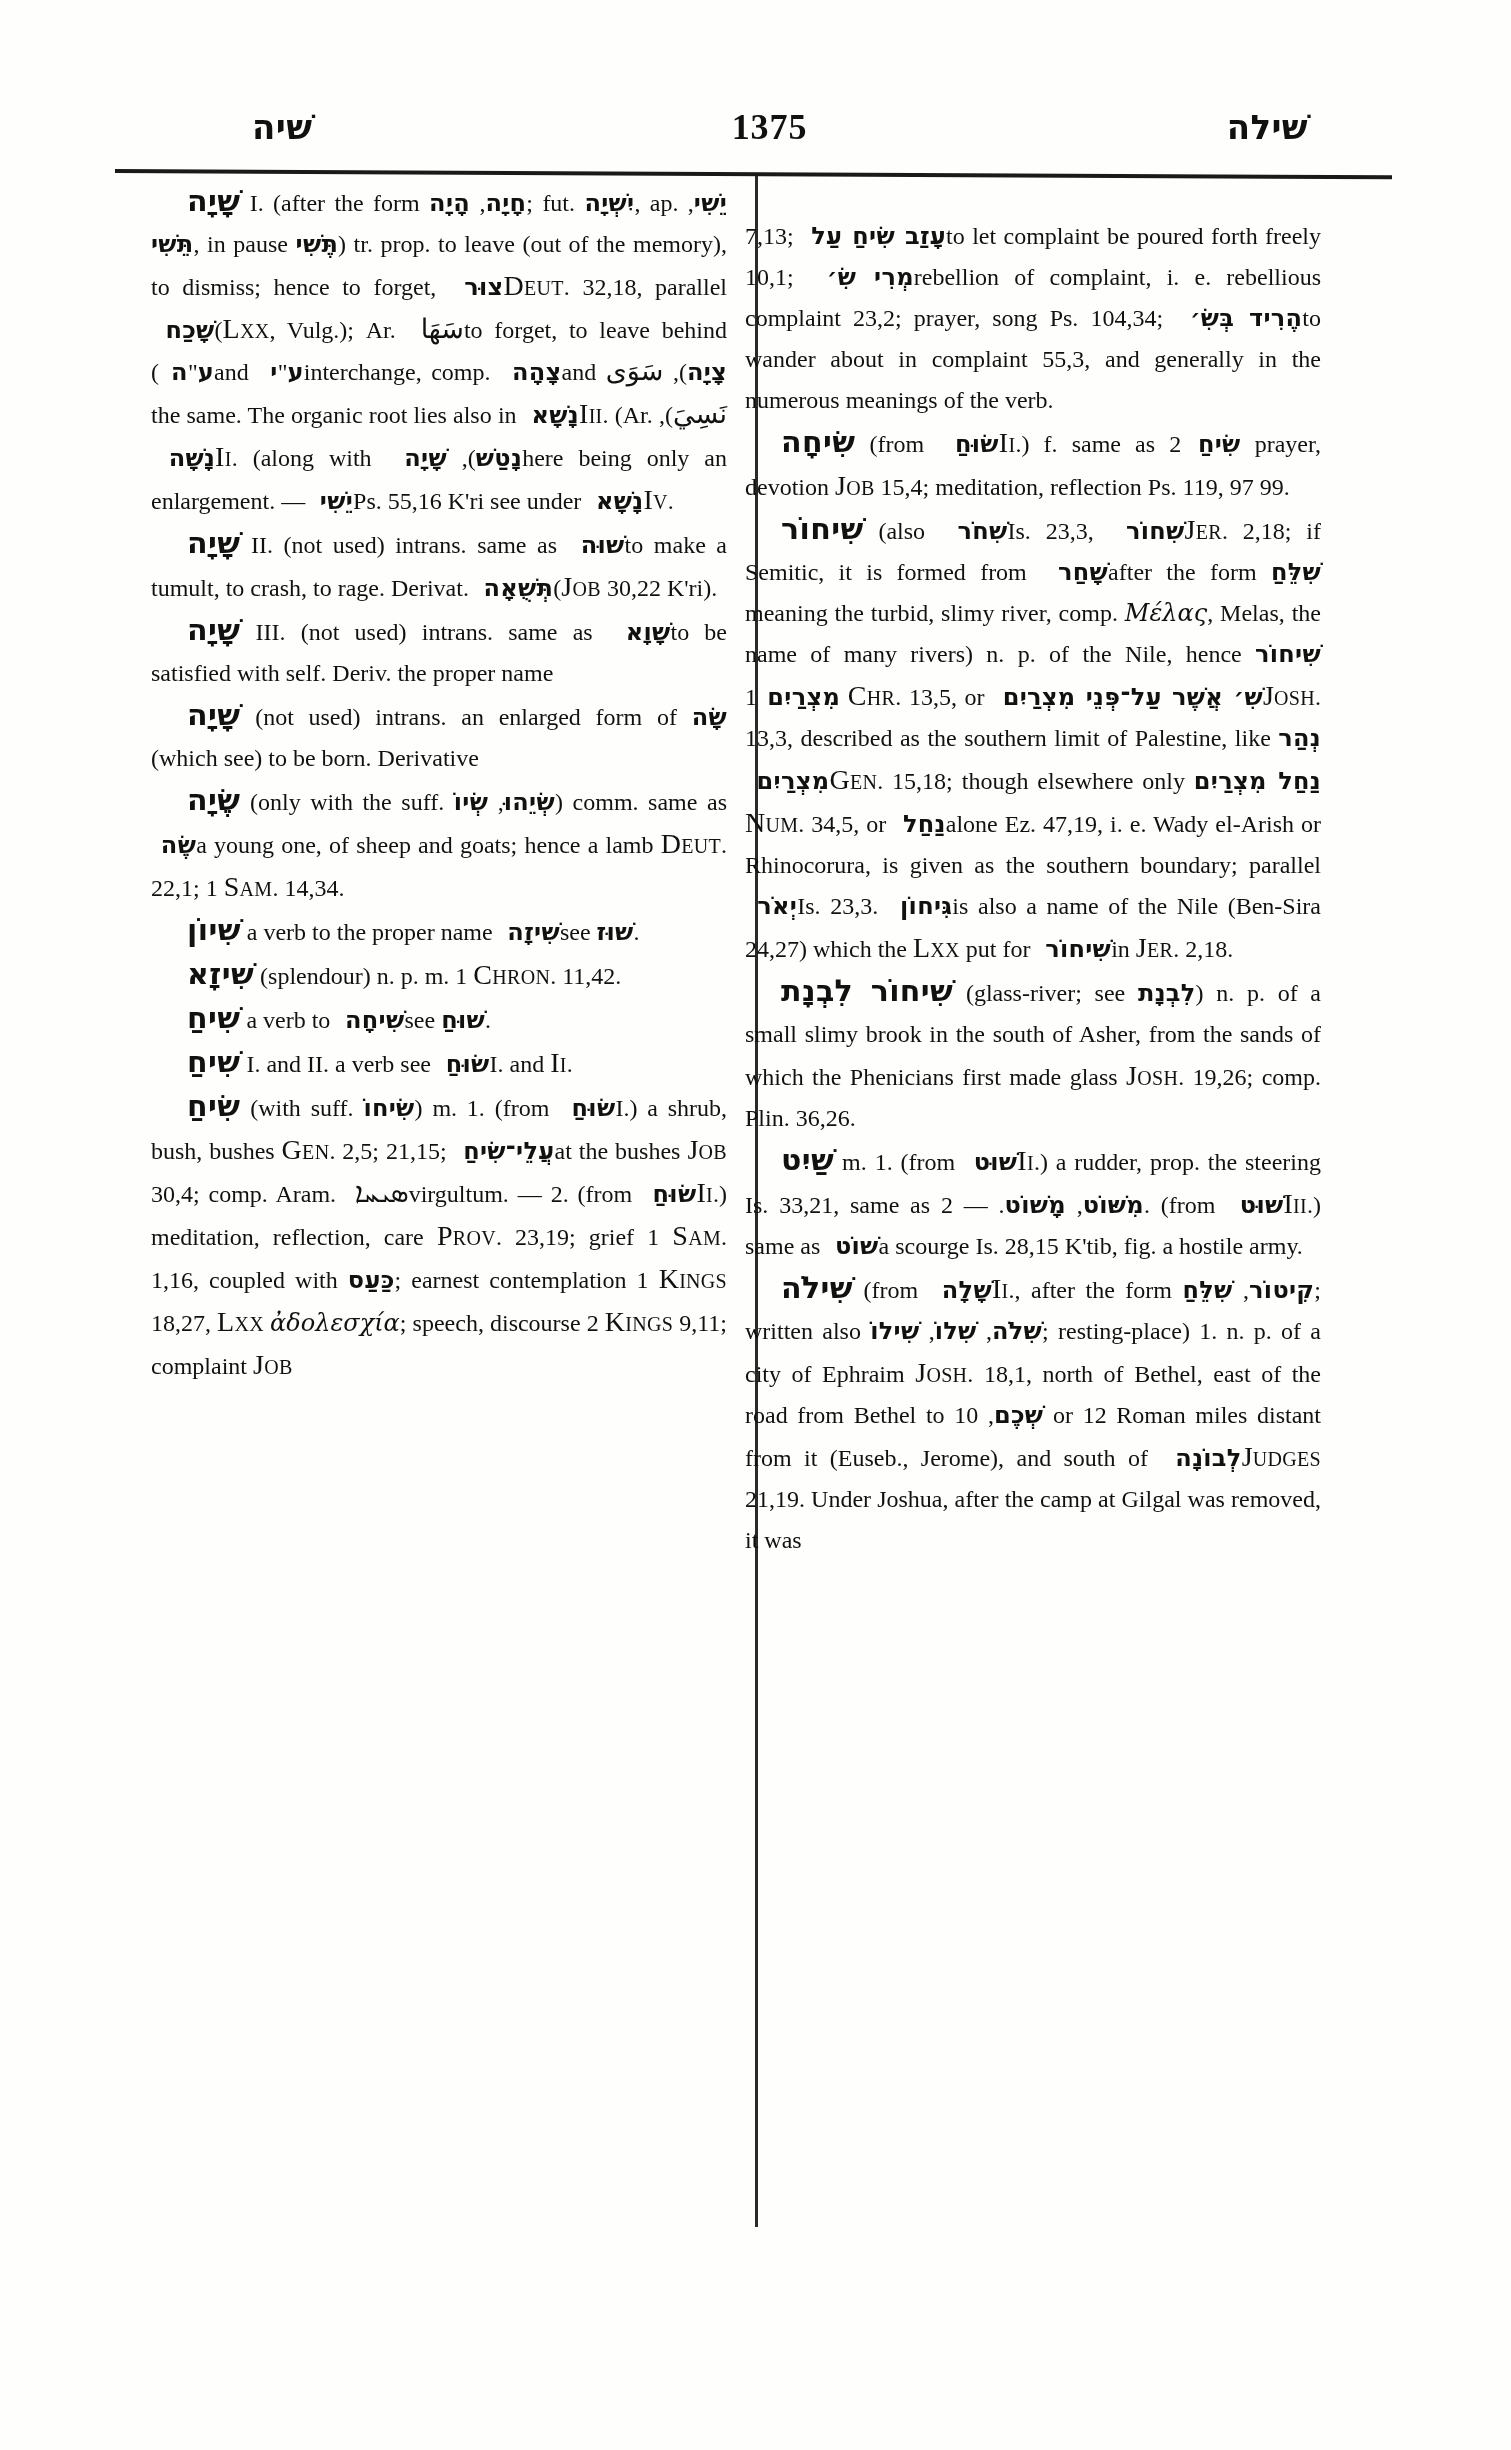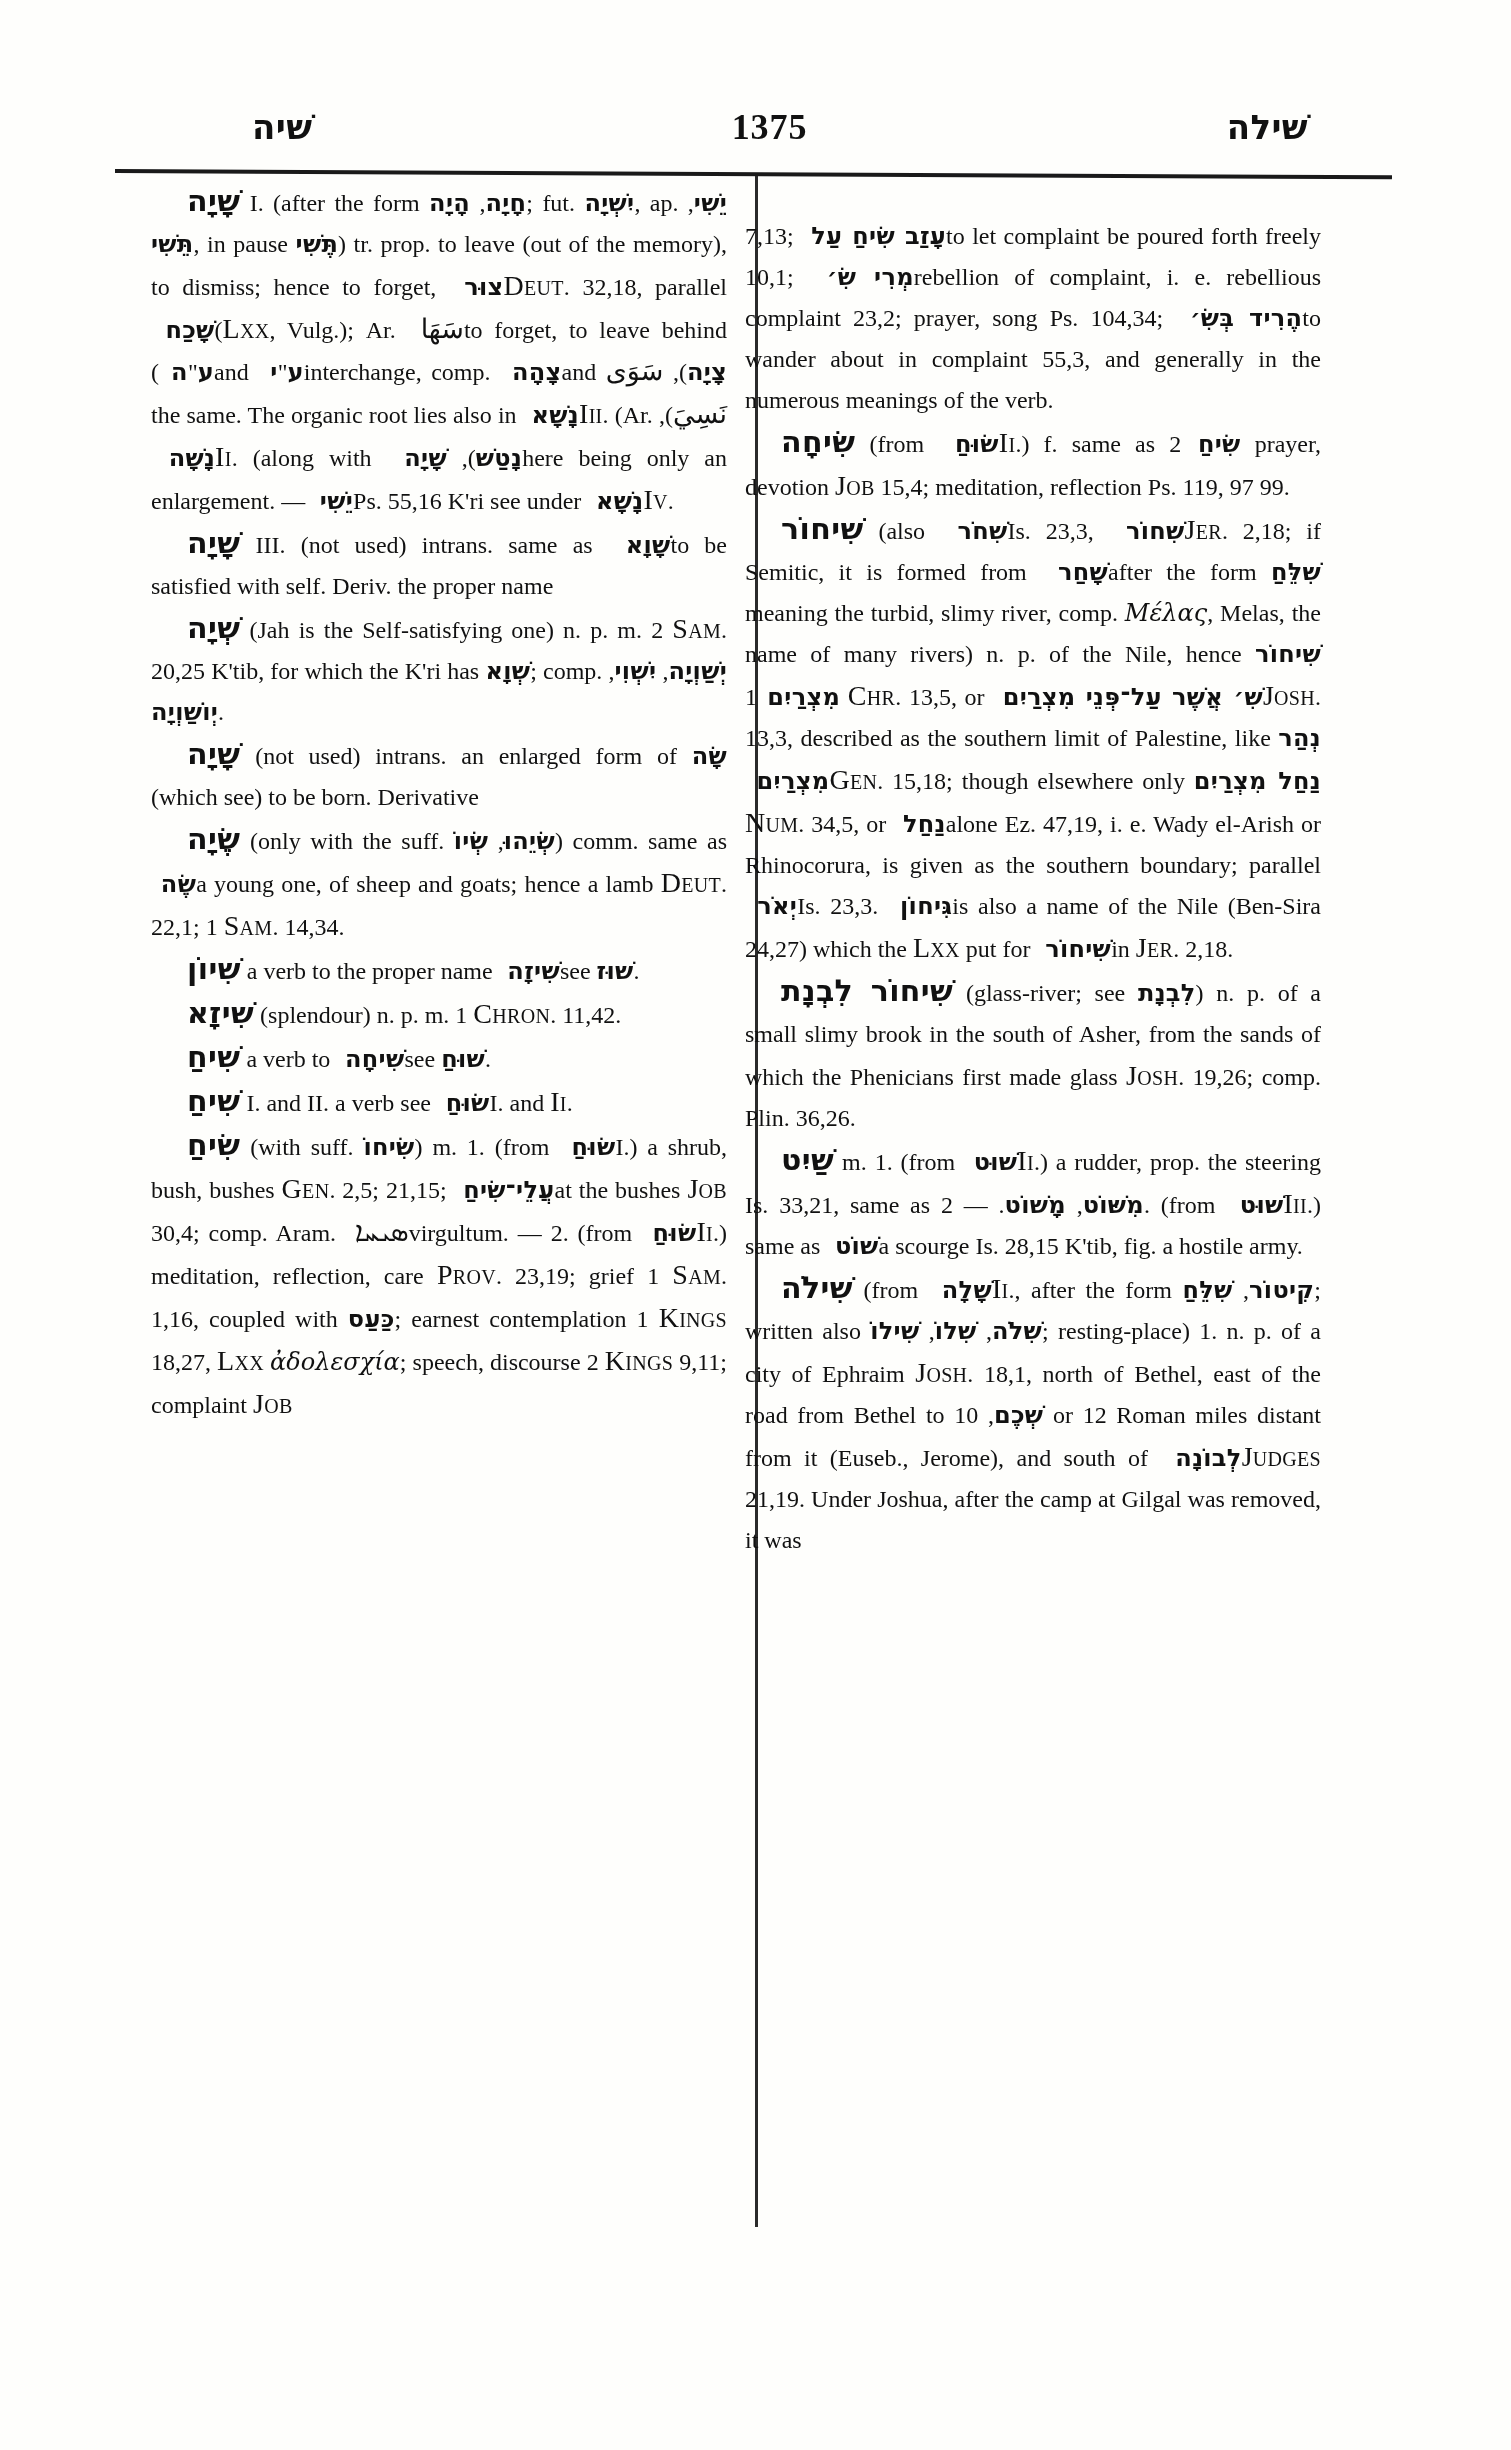--- a/index.html
+++ b/index.html
@@ -135,22 +135,22 @@
     <span class="rh-num">1375</span>
     <span class="rh-heb rh-right">שׁילה</span>
   </div>
 
   <div class="rule"></div>
   <div class="divider"></div>
 
   <div class="col col-left">
     <div id="left-entries">
         <p class="entry"><span class="lemma">שָׁיָה</span> <span>I.</span> (after the form <span class="heb">חָיָה</span>, <span class="heb">הָיָה</span>; fut. <span class="heb">יִשְׁיָה</span>, ap. <span class="heb">יֵשִׁי</span>, <span class="heb">תֵּשִׁי</span>, in pause <span class="heb">תֶּשִׁי</span>) tr. prop. to leave (out of the memory), to dismiss; hence to forget, <span class="heb">צוּר </span><span class="sc">Deut</span>. 32,18, parallel <span class="heb">שָׁכַח </span>(<span class="sc">Lxx</span>, Vulg.); Ar. <span class="arab">سَهَا </span>to forget, to leave behind (<span class="heb">ע</span>"<span class="heb">ה </span>and <span class="heb">ע</span>"<span class="heb">י </span>interchange, comp. <span class="heb">צָהָה </span>and <span class="heb">צָיָה</span>), <span class="arab">سَوَى </span>the same. The organic root lies also in <span class="heb">נָשָׁא </span><span class="sc">Iii</span>. (Ar. <span class="arab">نَسِيَ</span>), <span class="heb">נָשָׁה </span><span class="sc">Ii</span>. (along with <span class="heb">נָטַשׁ</span>), <span class="heb">שָׁיָה </span>here being only an enlargement. — <span class="heb">יֵשִׁי </span>Ps. 55,16 K'ri see under <span class="heb">נָשָׁא </span><span class="sc">Iv</span>.</p>
+        <p class="entry"><span class="lemma">שָׁיָה</span> <span>II.</span> (not used) intrans. same as <span class="heb">שׁוּה </span>to make a tumult, to crash, to rage. Derivat. <span class="heb">תְּשֻׁאָה </span>(<span class="sc">Job</span> 30,22 K'ri).</p>
         <p class="entry"><span class="lemma">שָׁיָה</span> <span>III.</span> (not used) intrans. same as <span class="heb">שָׁוָא </span>to be satisfied with self. Deriv. the proper name</p>
-        <p class="entry"><span class="lemma">שְׁיָה</span> (Jah is the Self-satisfying one) n. p. m. 2 <span class="sc">Sam</span>. 20,25 K'tib, for which the K'ri has <span class="heb">שְׁוָא</span>; comp. <span class="heb">יְשַׁוְיָה</span>, <span class="heb">יִשְׁוִי</span>, <span class="heb">יְוֹשַׁוְיָה</span>.</p>
         <p class="entry"><span class="lemma">שָׁיָה</span> (not used) intrans. an enlarged form of <span class="heb">שָׂה </span>(which see) to be born. Derivative</p>
         <p class="entry"><span class="lemma">שֶׂיָה</span> (only with the suff. <span class="heb">שְׂיֵהוּ</span>, <span class="heb">שְׂיוֹ</span>) comm. same as <span class="heb">שֶׂה </span>a young one, of sheep and goats; hence a lamb <span class="sc">Deut</span>. 22,1; 1 <span class="sc">Sam</span>. 14,34.</p>
         <p class="entry"><span class="lemma">שִׁיוֹן</span> a verb to the proper name <span class="heb">שִׁיזָה </span>see <span class="heb">שׁוּז</span>.</p>
         <p class="entry"><span class="lemma">שִׁיזָא</span> (splendour) n. p. m. 1 <span class="sc">Chron</span>. 11,42.</p>
         <p class="entry"><span class="lemma">שִׁיחַ</span> a verb to <span class="heb">שִׁיחָה </span>see <span class="heb">שׁוּחַ</span>.</p>
         <p class="entry"><span class="lemma">שִׁיחַ</span> <span>I. and II.</span> a verb see <span class="heb">שׂוּחַ </span>I. and <span class="sc">Ii</span>.</p>
         <p class="entry"><span class="lemma">שִׂיחַ</span> (with suff. <span class="heb">שִׂיחוֹ</span>) m. 1. (from <span class="heb">שׂוּחַ </span>I.) a shrub, bush, bushes <span class="sc">Gen</span>. 2,5; 21,15; <span class="heb">עֲלֵי־שִׂיחַ </span>at the bushes <span class="sc">Job</span> 30,4; comp. Aram. <span class="syr">ܣܝܚܐ </span>virgultum. — 2. (from <span class="heb">שׂוּחַ </span><span class="sc">Ii</span>.) meditation, reflection, care <span class="sc">Prov</span>. 23,19; grief 1 <span class="sc">Sam</span>. 1,16, coupled with <span class="heb">כַּעַס</span>; earnest contemplation 1 <span class="sc">Kings</span> 18,27, <span class="sc">Lxx</span> <span class="grk">ἀδολεσχία</span>; speech, discourse 2 <span class="sc">Kings</span> 9,11; complaint <span class="sc">Job</span></p>
       </div>
   </div>
 

